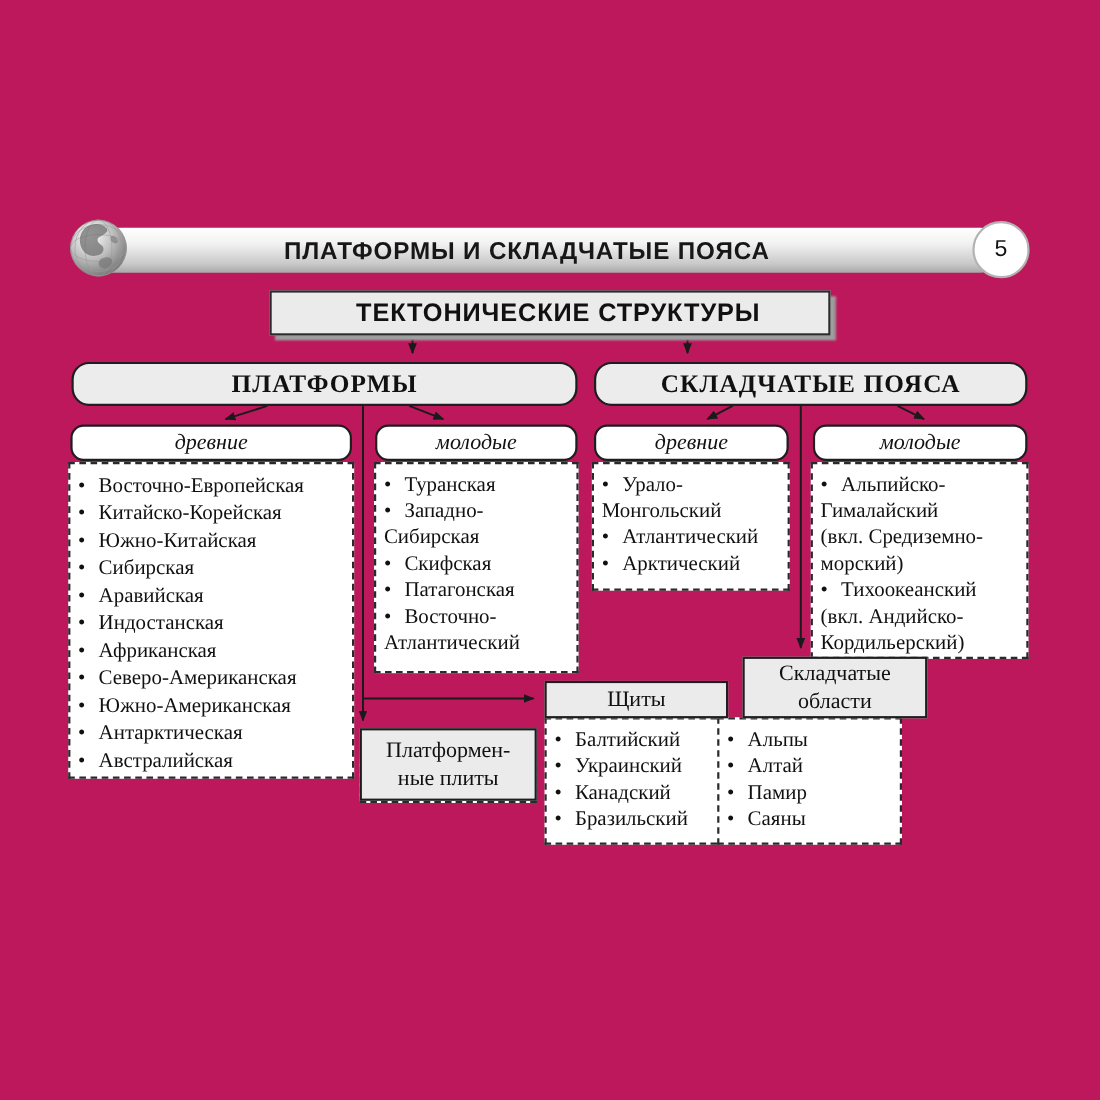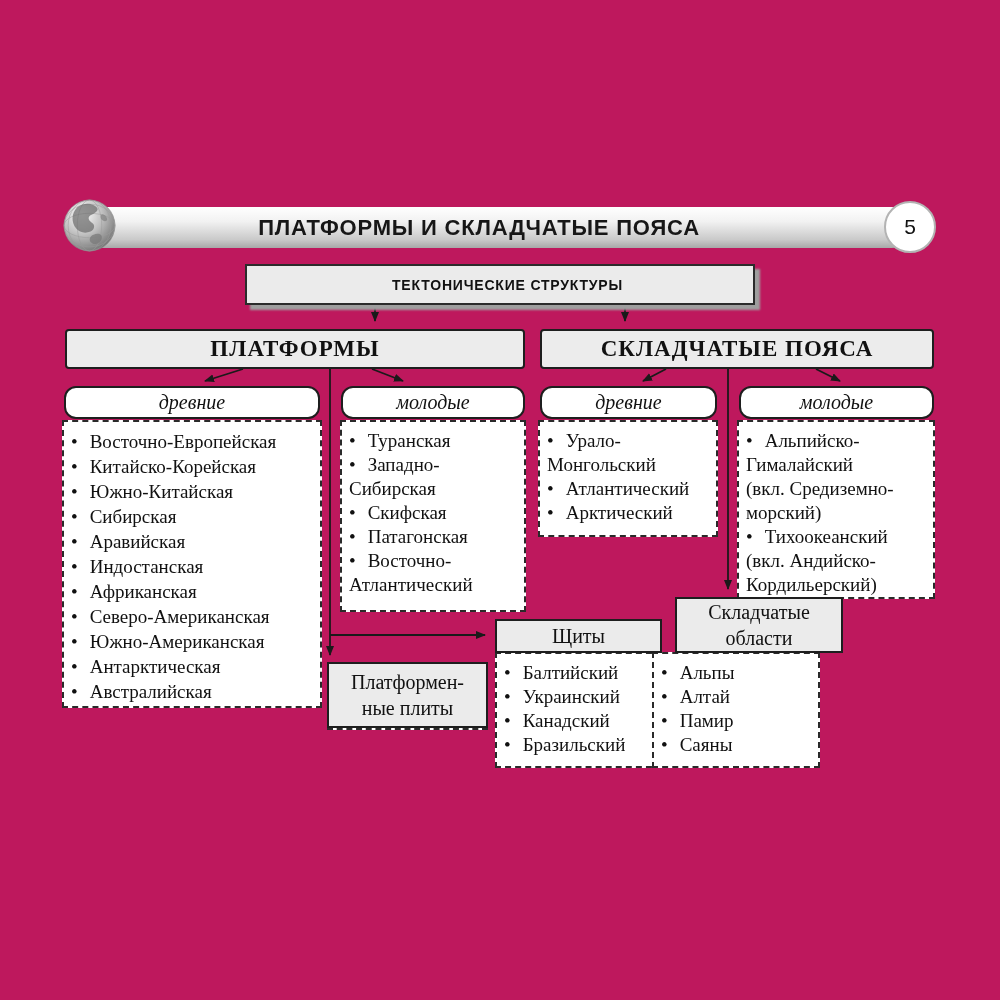--- a/index.html
+++ b/index.html
@@ -14,22 +14,22 @@
   .topbar-title{position:absolute;left:0;right:40px;top:0;bottom:0;display:flex;align-items:center;justify-content:center;
           font-family:"Liberation Sans", sans-serif;font-weight:bold;font-size:22px;letter-spacing:0.8px;color:#171717;}
   .globe{left:62px;top:198px;width:55px;height:55px;z-index:3;}
   .page-circle{left:884px;top:201px;width:52px;height:52px;border-radius:50%;background:#ffffff;
           border:2px solid #b3b3b3;display:flex;align-items:center;justify-content:center;
           font-family:"Liberation Sans", sans-serif;font-size:21px;color:#111;z-index:3;}
 
   
   .rootbox{left:245px;top:264px;width:510px;height:41px;background:#ebebeb;border:2px solid #2b2b2b;
           box-shadow:5px 5px 2px #9e9e9e;display:flex;align-items:center;justify-content:center;
-          font-family:"Liberation Sans", sans-serif;font-weight:bold;font-size:14px;letter-spacing:0.8px;z-index:2;padding-left:15px;}
-  .mainbox{background:#ececec;border:2.5px solid #1e1e1e;border-radius:4px;display:flex;align-items:center;justify-content:center;
+          font-family:"Liberation Sans", sans-serif;font-weight:bold;font-size:23px;letter-spacing:0.8px;z-index:2;padding-left:15px;}
+  .mainbox{background:#ececec;border:2.5px solid #1e1e1e;border-radius:16px;display:flex;align-items:center;justify-content:center;
           font-weight:bold;font-size:23px;letter-spacing:1px;z-index:2;}
   .subbox{background:#ffffff;border:2px solid #1e1e1e;border-radius:12px;display:flex;align-items:center;justify-content:center;
           font-style:italic;font-size:20px;z-index:2;}
   .grayhead{background:#ebebeb;border:2px solid #1e1e1e;display:flex;align-items:center;justify-content:center;
           text-align:center;font-size:20px;line-height:26px;white-space:pre-line;z-index:3;}
 
   
   .dashed{border:2px dashed #2a2a2a;background:#ffffff;padding:7px 2px 2px 7px;z-index:2;}
   .dashed ul{margin:0;padding:0;list-style:none;}
   .dashed li{font-size:19px;line-height:24px;white-space:pre-line;}

